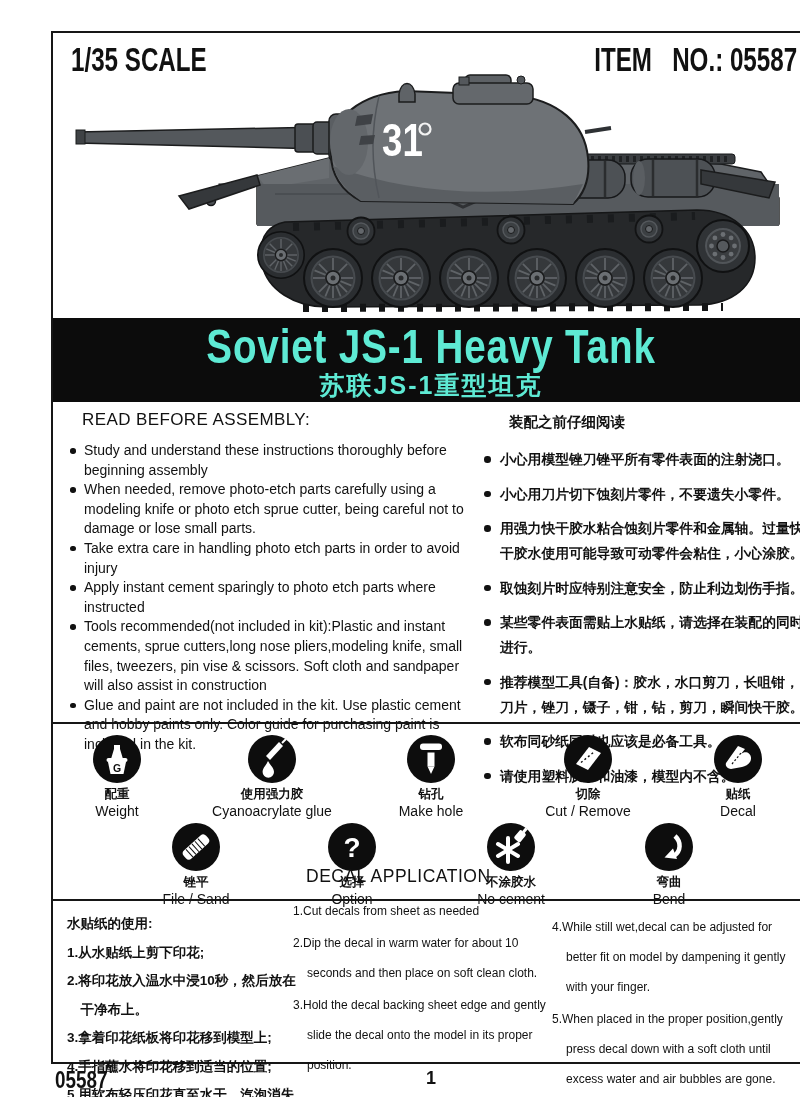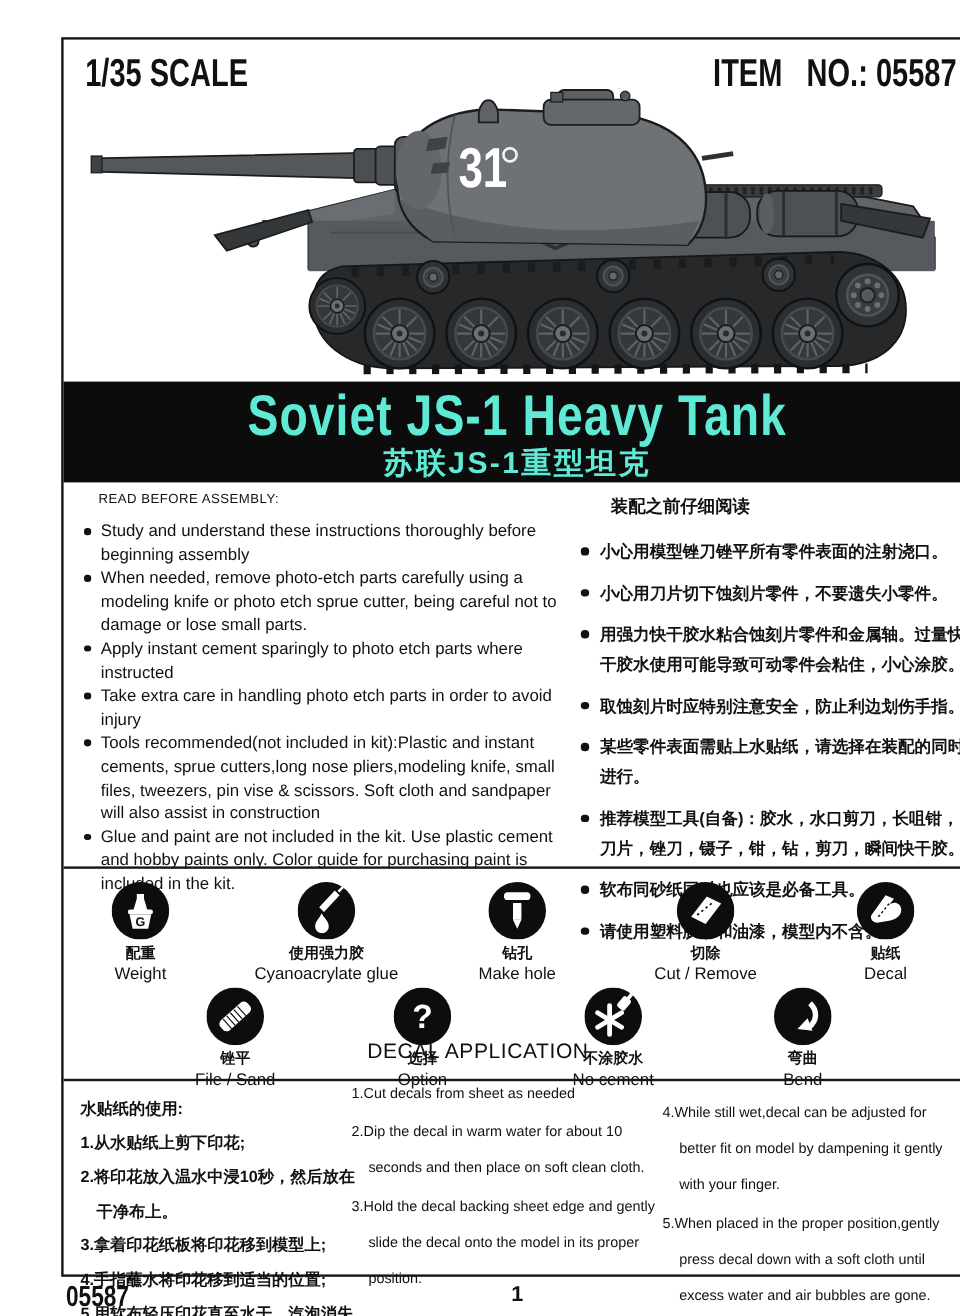--- a/index.html
+++ b/index.html
@@ -10,21 +10,21 @@
   .scale{position:absolute;left:40px;top:42px;font-size:31px;font-weight:bold;letter-spacing:0;transform:scale(.78,1.05);transform-origin:left top;white-space:pre;}
   .itemno{position:absolute;right:34px;top:42px;font-size:31px;font-weight:bold;transform:scale(.78,1.05);transform-origin:right top;white-space:pre;}
   
   .tank{position:absolute;left:30px;top:74px;width:740px;height:238px;}
   
   .banner{position:absolute;left:22px;top:318px;width:756px;height:84px;background:#0c0c0c;color:#5eead4;text-align:center;overflow:hidden;}
   .banner-title{font-size:46px;font-weight:bold;letter-spacing:1px;margin-top:0px;transform:scale(.84,1.04);transform-origin:center top;white-space:pre;}
   .banner-sub{font-size:25px;font-weight:bold;letter-spacing:2px;margin-top:-3px;text-align:center;}
   
   .asm-en{position:absolute;left:38px;top:410px;width:396px;}
-  .asm-en-h{font-size:11px;letter-spacing:.4px;margin:0 0 11px 13px;}
+  .asm-en-h{font-size:17px;letter-spacing:.4px;margin:0 0 11px 13px;}
   .li-en{position:relative;font-size:14px;line-height:19.6px;padding-left:15px;}
   .li-en::before{content:"";position:absolute;left:1px;top:7px;width:5.5px;height:5.5px;border-radius:50%;background:#111;}
   .asm-zh{position:absolute;left:452px;top:413px;width:326px;}
   .asm-zh-h{font-size:14.5px;font-weight:bold;margin:0 0 15px 26px;}
   .li-zh{position:relative;font-size:13.8px;font-weight:bold;line-height:25px;padding-left:17px;margin-bottom:9.5px;}
   .li-zh::before{content:"";position:absolute;left:1px;top:9px;width:6.5px;height:6.5px;border-radius:50%;background:#111;}
   .hr1{position:absolute;left:22px;top:722px;width:756px;border-top:2px solid #161616;}
   .hr2{position:absolute;left:22px;top:899px;width:756px;border-top:2px solid #161616;}
   
   .sym{position:absolute;width:170px;text-align:center;}
@@ -169,22 +169,22 @@
 
   <div class="banner">
     <div class="banner-title">Soviet JS-1 Heavy Tank</div>
     <div class="banner-sub">苏联JS-1重型坦克</div>
   </div>
 
   <div class="asm-en">
     <div class="asm-en-h">READ BEFORE ASSEMBLY:</div>
     <div class="li-en">Study and understand these instructions thoroughly before beginning assembly</div>
     <div class="li-en">When needed, remove photo-etch parts carefully using a modeling knife or photo etch sprue cutter, being careful not to damage or lose small parts.</div>
+    <div class="li-en">Take extra care in handling photo etch parts in order to avoid injury</div>
     <div class="li-en">Apply instant cement sparingly to photo etch parts where instructed</div>
-    <div class="li-en">Take extra care in handling photo etch parts in order to avoid injury</div>
     <div class="li-en">Tools recommended(not included in kit):Plastic and instant cements, sprue cutters,long nose pliers,modeling knife, small files, tweezers, pin vise &amp; scissors. Soft cloth and sandpaper will also assist in construction</div>
     <div class="li-en">Glue and paint are not included in the kit. Use plastic cement and hobby paints only. Color guide for purchasing paint is included in the kit.</div>
   </div>
 
   <div class="asm-zh">
     <div class="asm-zh-h">装配之前仔细阅读</div>
     <div class="li-zh">小心用模型锉刀锉平所有零件表面的注射浇口。</div>
     <div class="li-zh">小心用刀片切下蚀刻片零件，不要遗失小零件。</div>
     <div class="li-zh">用强力快干胶水粘合蚀刻片零件和金属轴。过量快干胶水使用可能导致可动零件会粘住，小心涂胶。</div>
     <div class="li-zh">取蚀刻片时应特别注意安全，防止利边划伤手指。</div>

